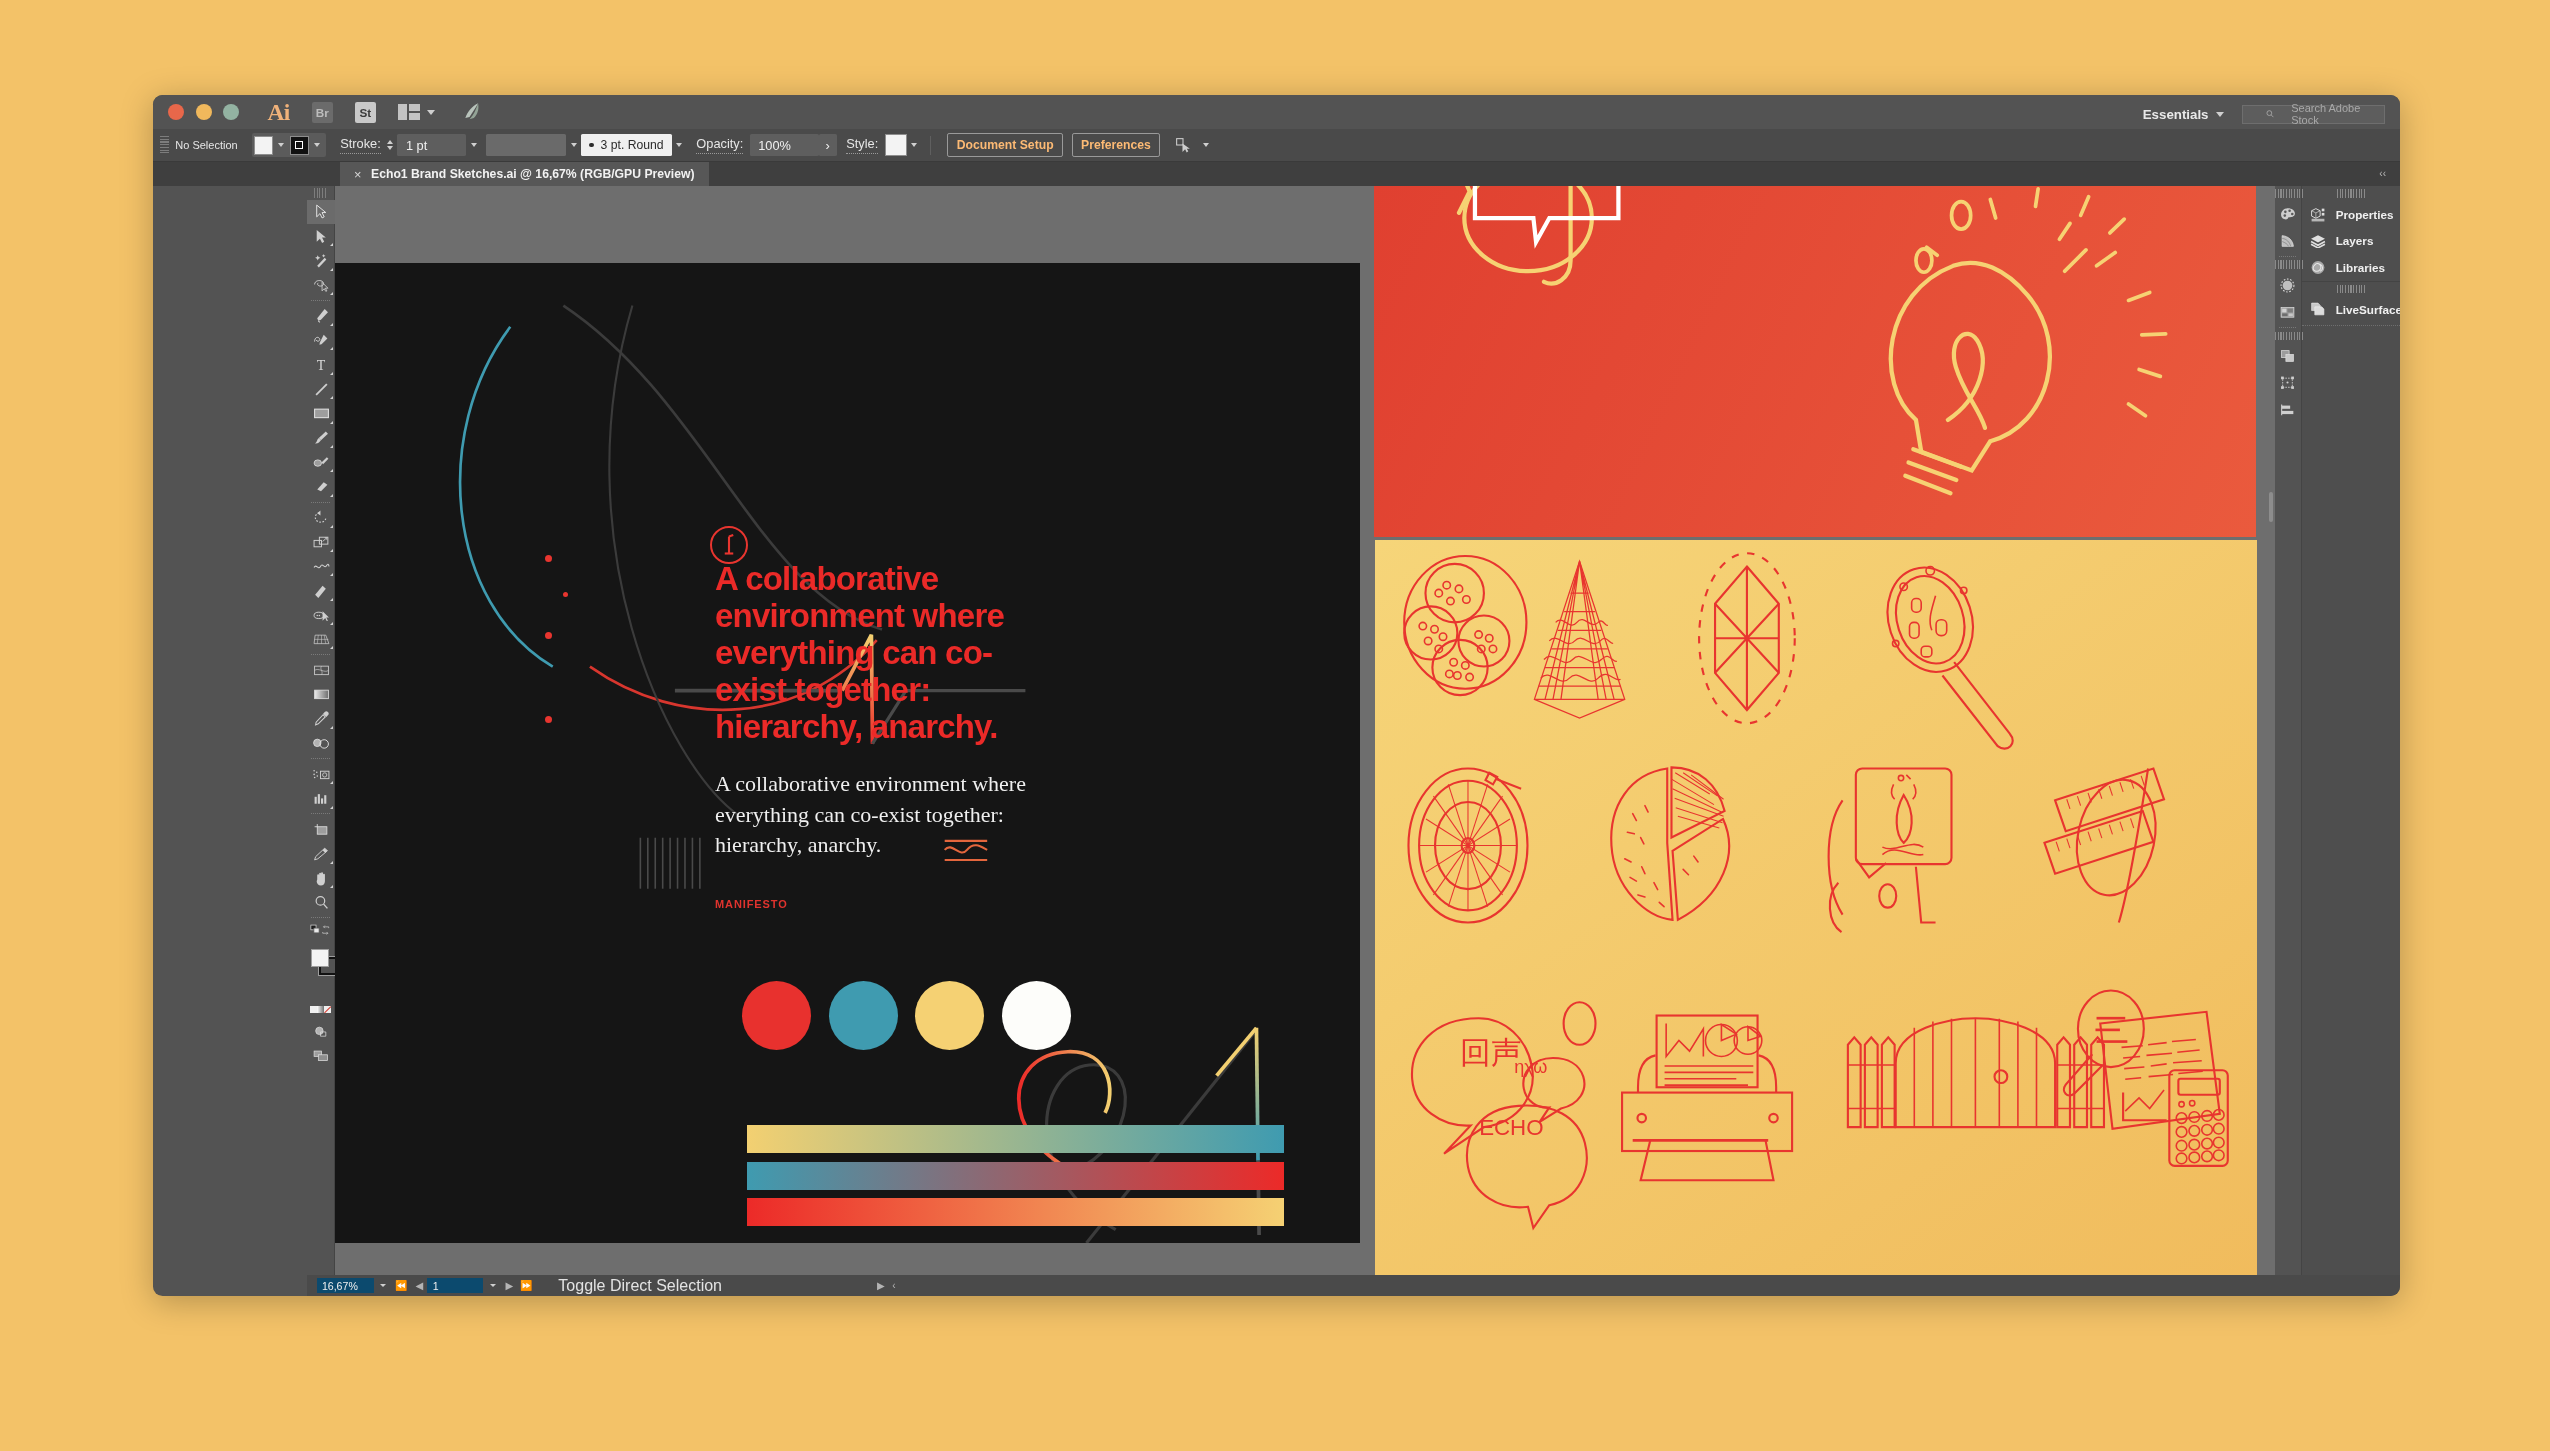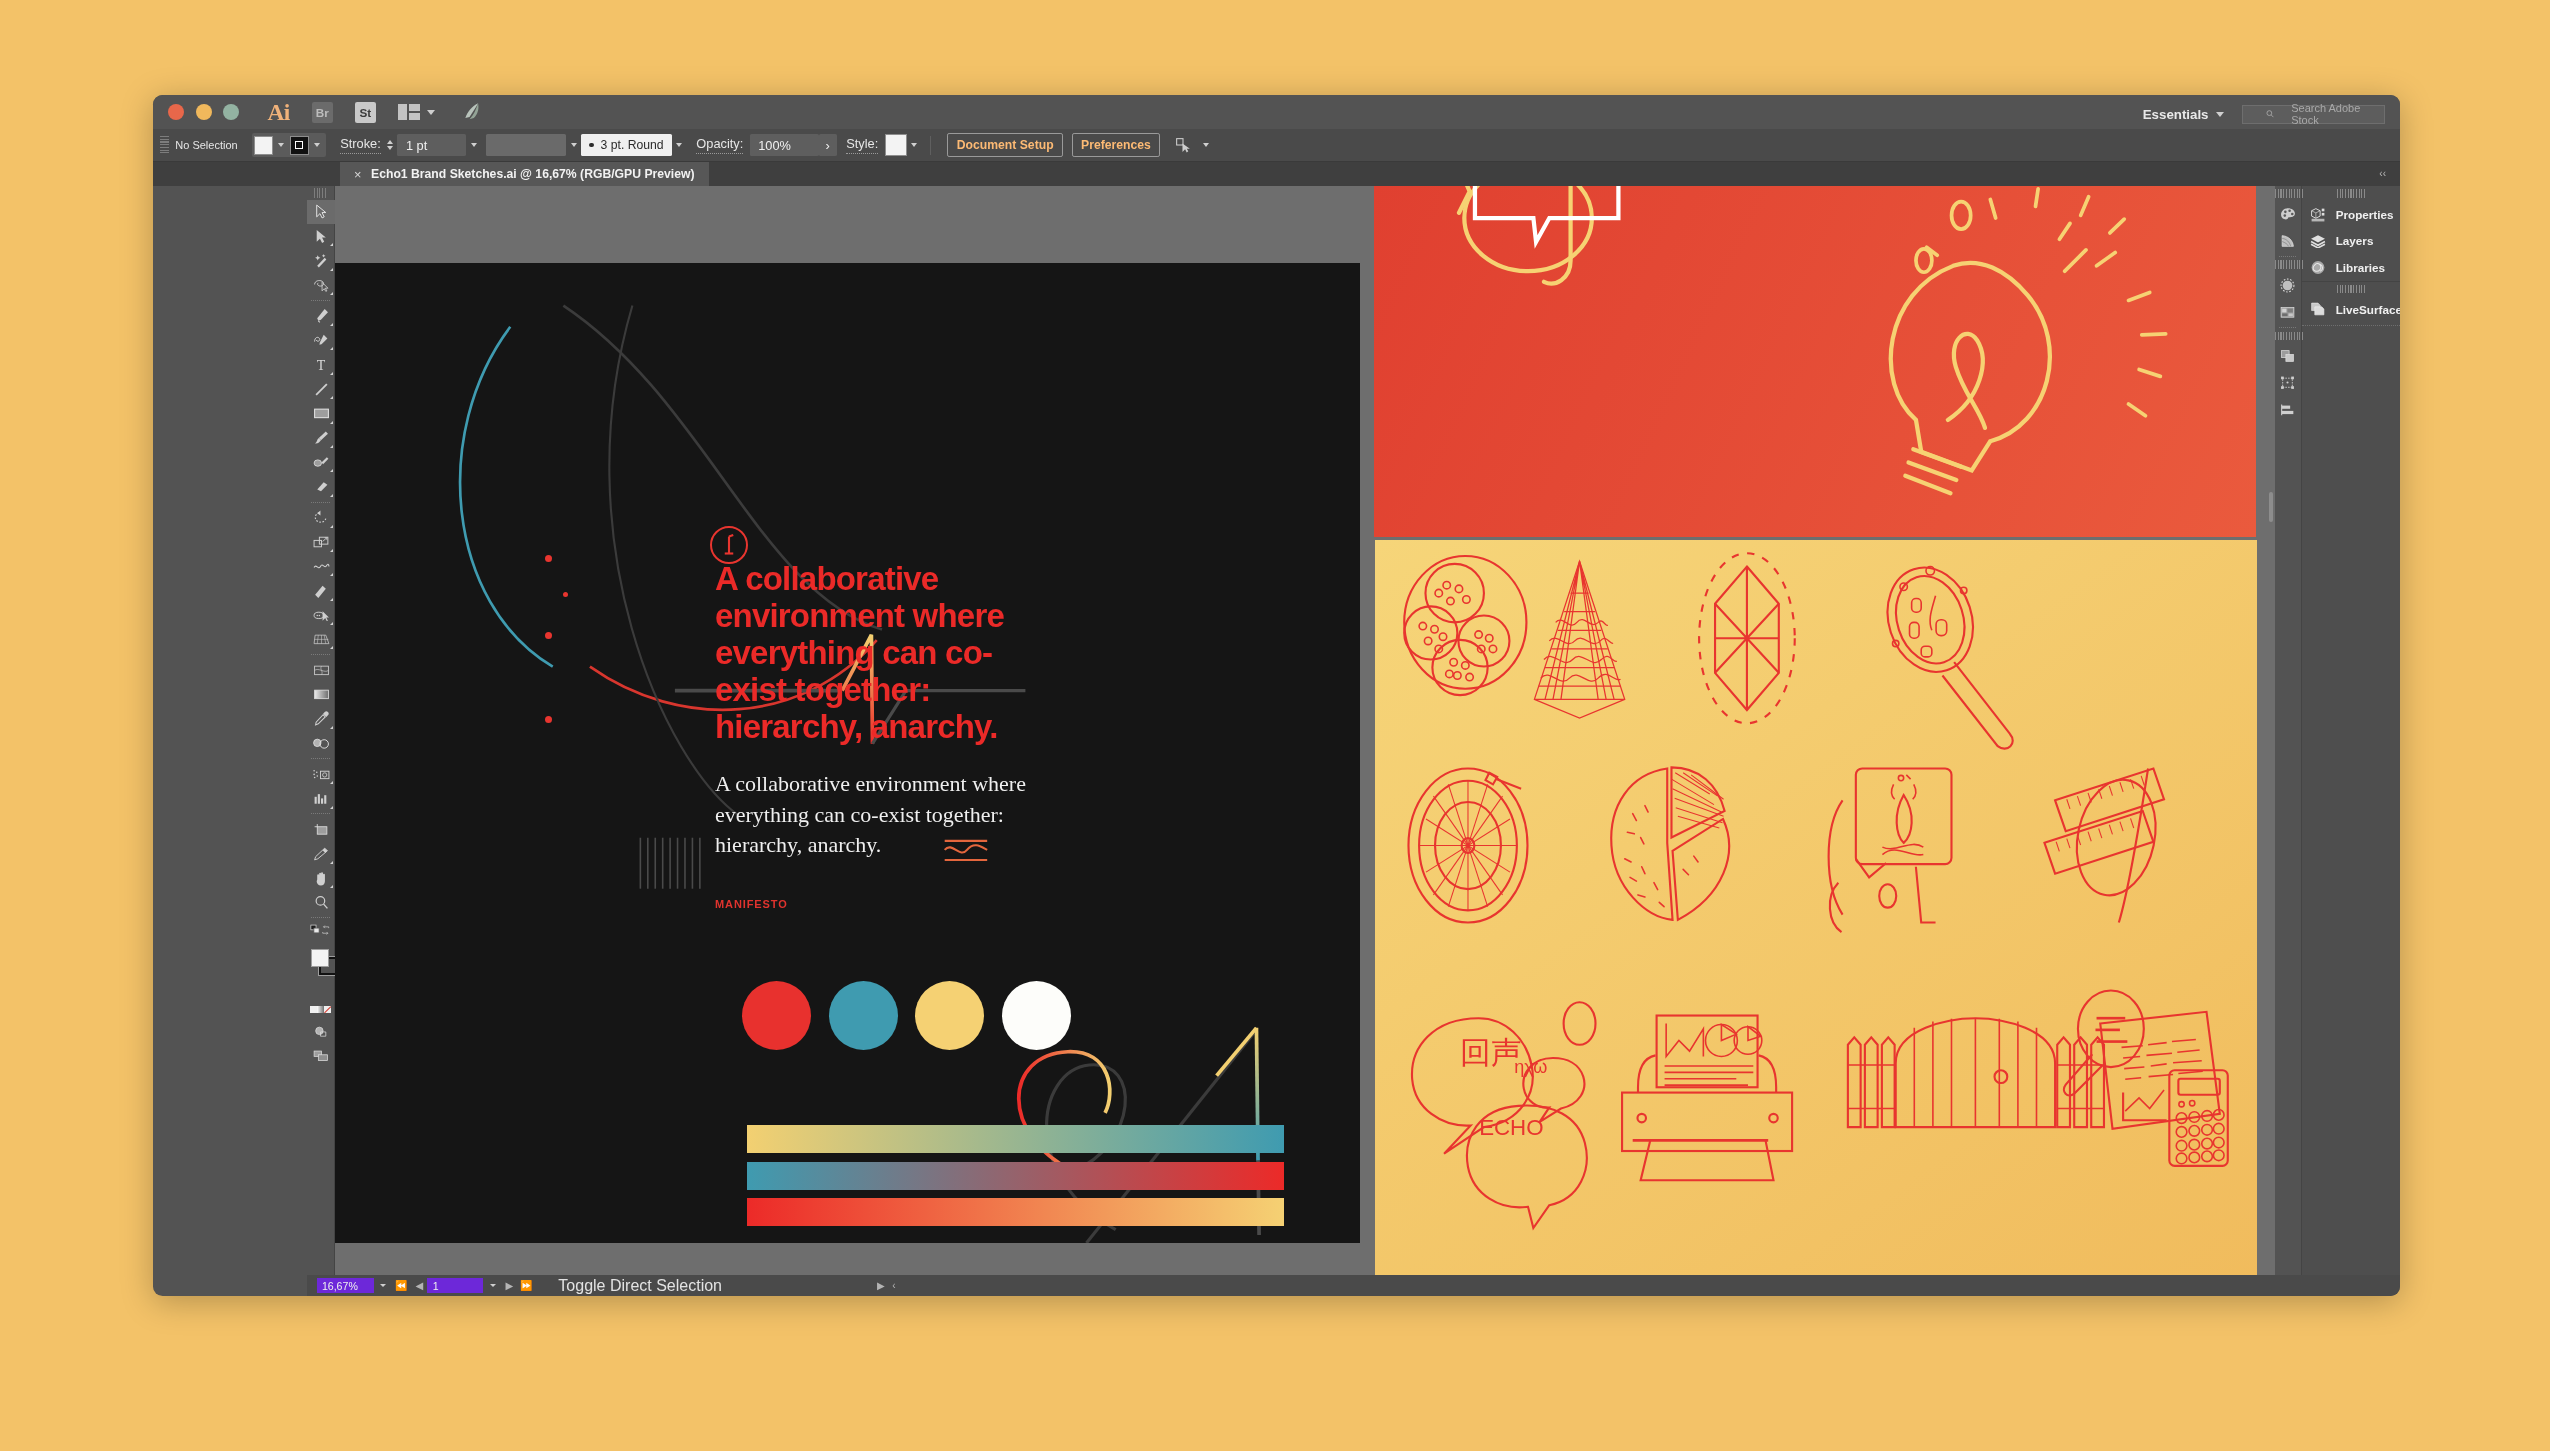--- a/index.html
+++ b/index.html
@@ -126,21 +126,21 @@
   .rp-list{ flex:1; }
   .rp-grip{ height:8.5px; background:repeating-linear-gradient(to right,#8a8a8a 0 1.1px,transparent 1.1px 2.7px);
             margin:3.2px auto 3.2px; width:29px; }
   .rp-item{ display:flex; align-items:center; gap:9.6px; height:26.6px; padding-left:8.5px; }
   .rp-item span{ color:#f0f0f0; font-size:11.7px; font-weight:bold; }
   .rp-divider{ border-top:0.5px solid #444; }
   .rp-dot-div{ border-top:0.5px dotted #6f6f6f; margin-top:2.1px; }
   
   .statusbar{ position:absolute; left:154px; right:0; bottom:0; height:21px; background:#4a4a4a;
               display:flex; align-items:center; gap:1.1px; padding-left:9.6px; }
-  .sb-field{ background:#6d28d9; height:15px; display:flex; align-items:center; padding:0 5.3px;
+  .sb-field{ background:#0c4a6e; height:15px; display:flex; align-items:center; padding:0 5.3px;
              color:#efefef; font-size:10.6px;text-align:right; }
   .sb-chev{ width:0;height:0;border-left:3.2px solid transparent;border-right:3.2px solid transparent;
             border-top:3.7px solid #cfcfcf; margin:0 5.3px; }
   .sb-nav{ color:#b4b4b4; font-size:10px; margin:0 3.2px; }
   .sb-tool{ color:#e3e3e3; font-size:16px; margin-left:21px; }
   
   .vscroll{ position:absolute; right:126px; top:94px; width:6.4px; bottom:23.4px; }
   .vscroll i{ position:absolute; left:1.1px; top:303px; width:4.3px; height:30px; background:#8d8d8d;
               border-radius:2.1px; display:block; }
   .hscroll{ position:absolute; left:183px; right:128px; bottom:9.6px; height:6.4px; }

